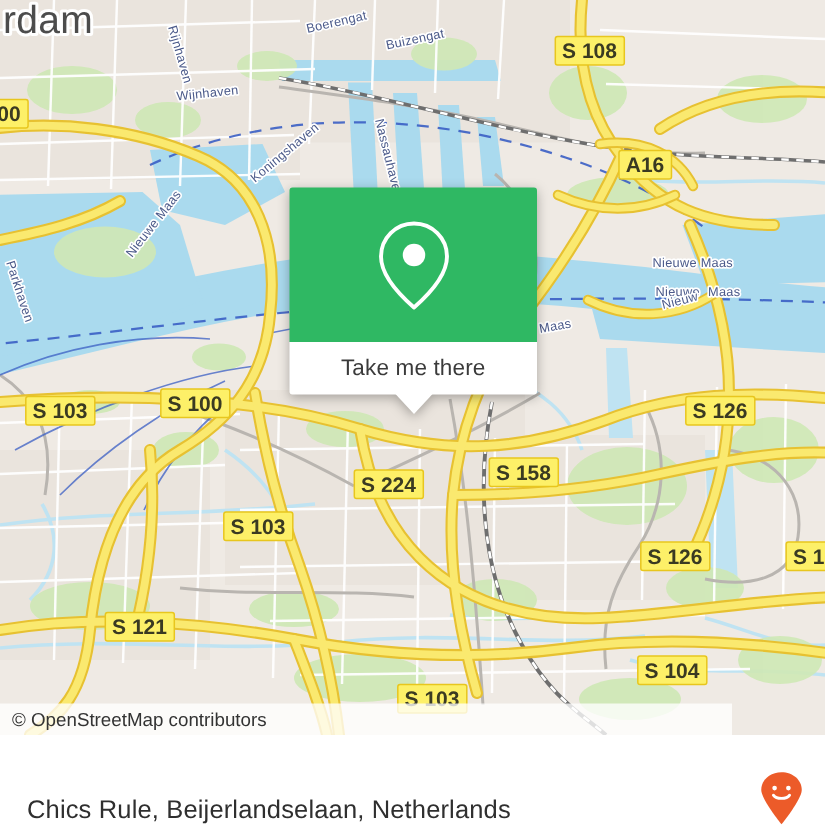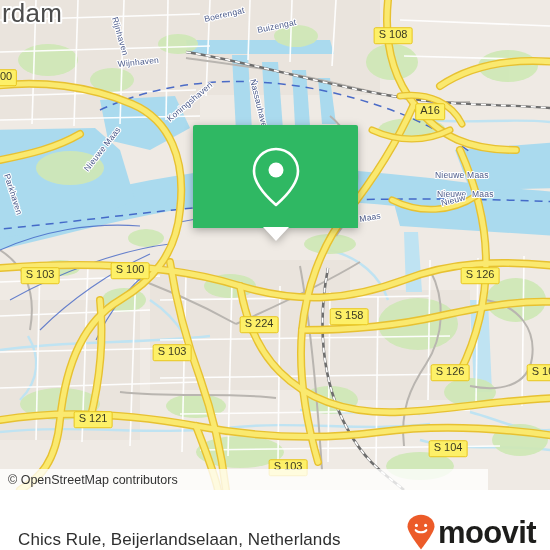--- a/index.html
+++ b/index.html
@@ -23,21 +23,21 @@
     font-size:8.5px; fill:#3d3d3d; letter-spacing:.2px;
     paint-order:stroke fill; stroke:#ffffff; stroke-width:2.2px; stroke-linejoin:round;
   }
   .maplabel.big{ font-size:26px; fill:#4c4c4c; stroke-width:4px; }
   .maplabel.water{ fill:#4b5a8a; }
 
   
   .shield-box{ position:absolute; transform:translate(-50%,-50%); }
   .shield{
     display:inline-block; background:#fdf068; border:1.4px solid #e8c61e;
-    border-radius:2px; color:#3a3a22; font-size:11px; font-weight:normal;
+    border-radius:2px; color:#3a3a22; font-size:14px; font-weight:bold;
     padding:1.5px 4px 2px 4px; line-height:1.05; white-space:nowrap;
     font-family:"Liberation Sans", sans-serif;
   }
 
   
   #popup{
     position:absolute; left:193px; top:125px; width:165px;
     filter:drop-shadow(0 2px 4px rgba(0,0,0,.30));
   }
   #popup-head{
@@ -339,20 +339,23 @@
         <div class="shield-box" style="left: 448px; top: 447px;"><span class="shield">S 104</span></div>
       </div>
 
     <div id="popup">
       <div id="popup-head">
         <svg width="52" height="62" viewBox="0 0 52 62">
           <path d="M26 3 C13.8 3 4 12.8 4 25 C4 38 18 52 26 59 C34 52 48 38 48 25 C48 12.8 38.2 3 26 3 Z" fill="none" stroke="#ffffff" stroke-width="2.6" stroke-linejoin="round"></path>
           <circle cx="26" cy="24" r="7.5" fill="#ffffff"></circle>
         </svg>
       </div>
+      <div id="popup-body">
+        <span id="popup-label">Take me there</span>
+      </div>
       <div id="popup-tail"></div>
     </div>
 
     <div id="attribution">
       <span id="attribution-text">© OpenStreetMap contributors</span>
     </div>
   </div>
 
   <div id="footer">
     <div id="footer-ghost"></div>
@@ -360,17 +363,16 @@
       <span id="footer-title">Chics Rule, Beijerlandselaan, Netherlands</span>
 
       <div id="brand">
         <svg width="30" height="36" viewBox="0 0 30 36">
           <path d="M15 35.5 C15 35.5 1.5 18.8 1.5 12.6 C1.5 5.9 7.5 0.8 15 0.8
                    C22.5 0.8 28.5 5.9 28.5 12.6 C28.5 18.8 15 35.5 15 35.5 Z" fill="#ec5b29"></path>
           <circle cx="10.4" cy="11.4" r="1.55" fill="#ffffff"></circle>
           <circle cx="19.6" cy="11.4" r="1.55" fill="#ffffff"></circle>
           <path d="M9.6 16.1 C11.6 19.0 18.4 19.0 20.4 16.1" fill="none" stroke="#ffffff" stroke-width="1.9" stroke-linecap="round"></path>
         </svg>
-        <span id="brand-wordmark">moovit</span>
       </div>
     </div>
   </div>
 </div>
 
 </body></html>

